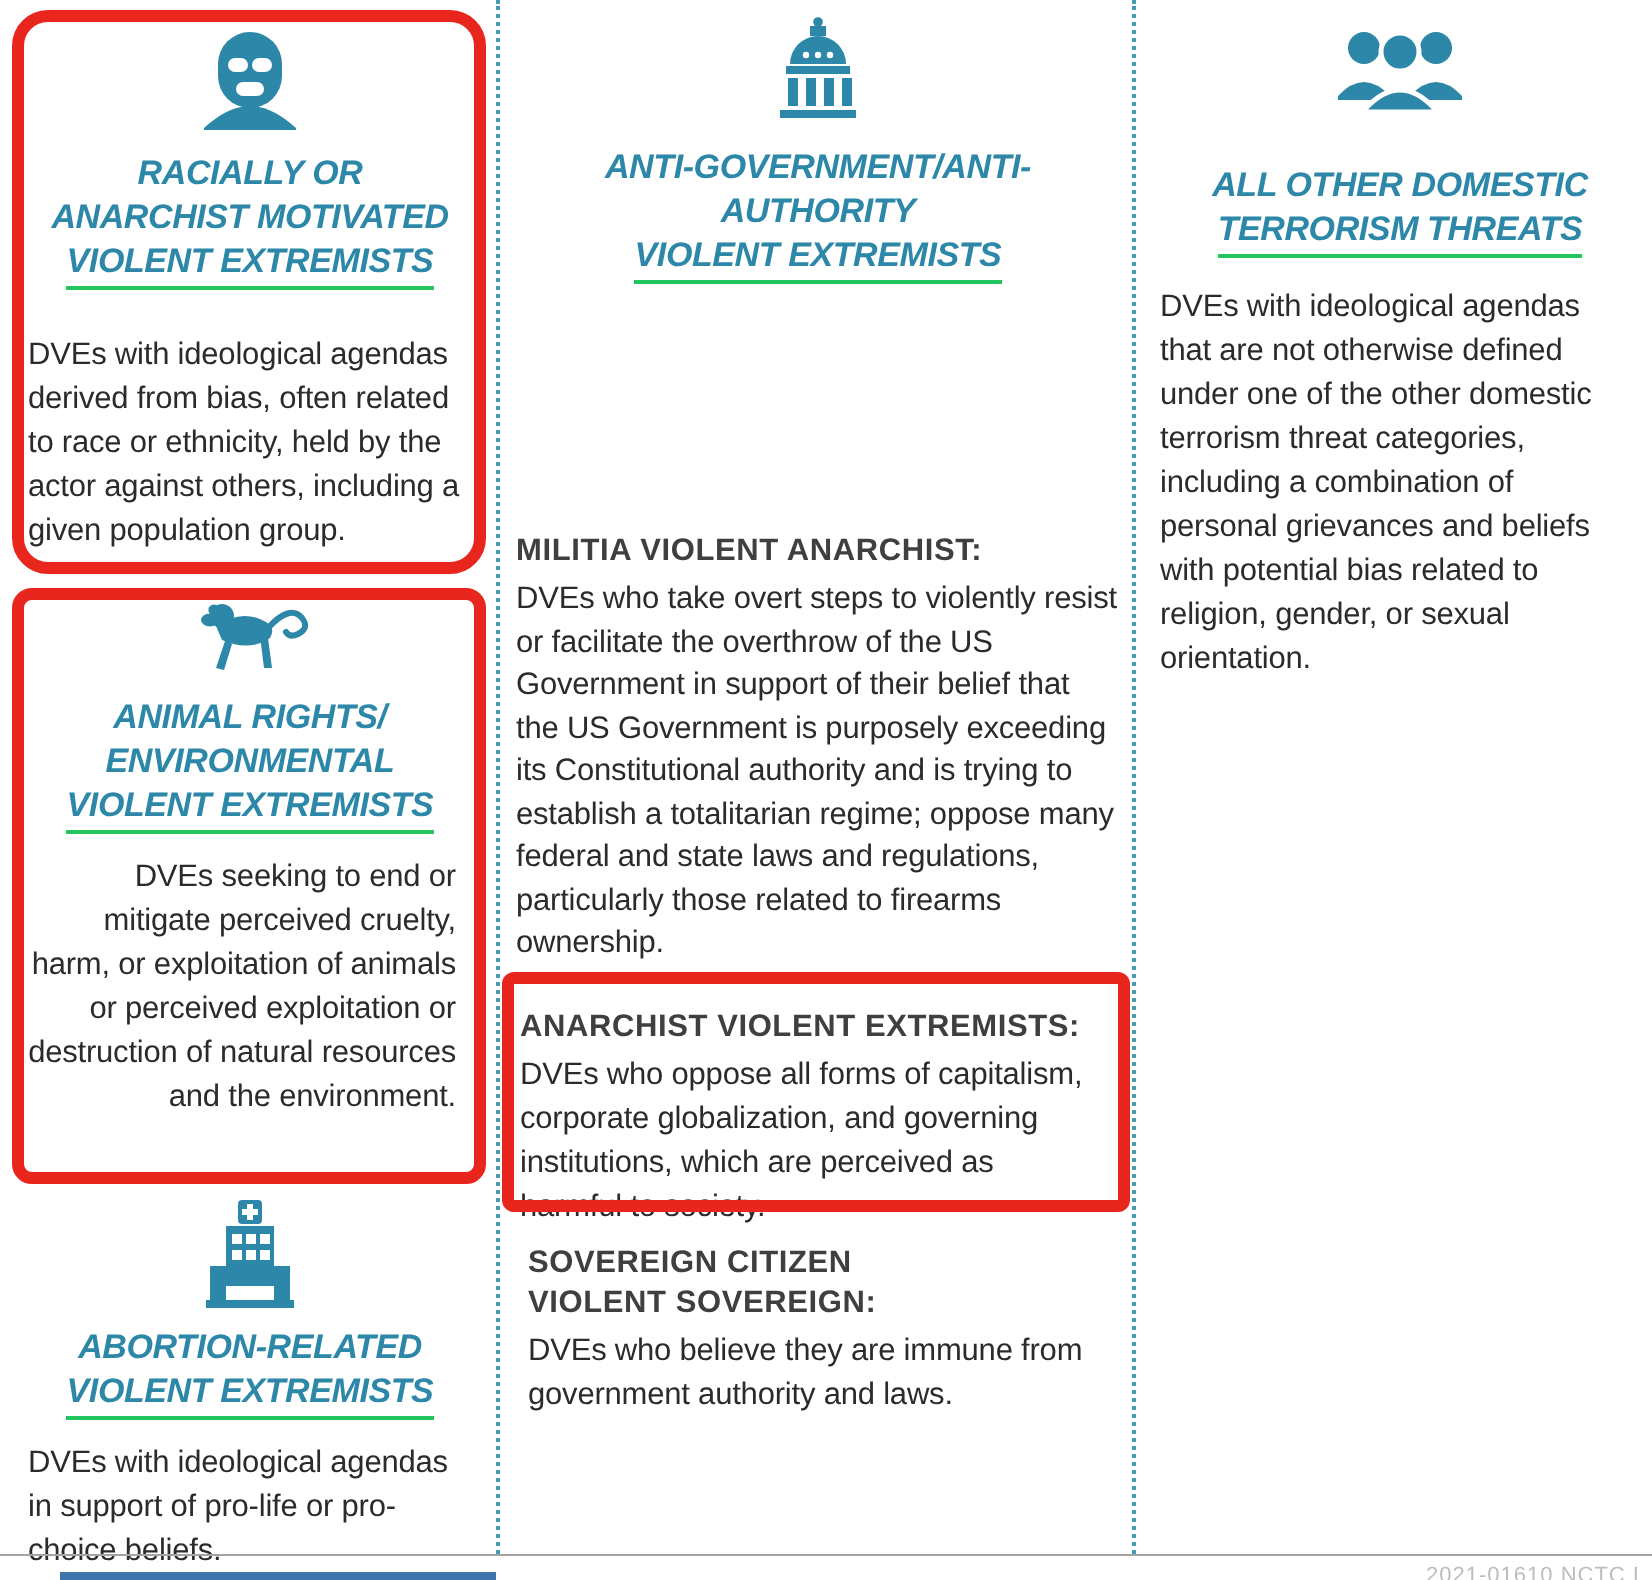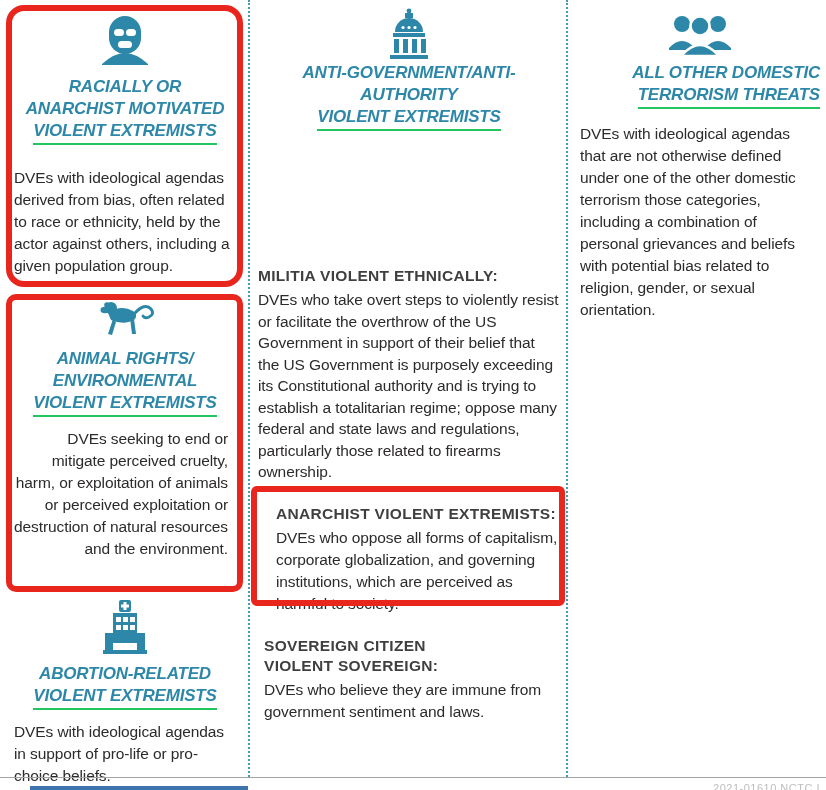--- a/index.html
+++ b/index.html
@@ -105,62 +105,62 @@
         <circle cx="30" cy="19.5" r="1.6" fill="#ffffff"></circle>
         <circle cx="36" cy="19.5" r="1.6" fill="#ffffff"></circle>
         <rect x="14" y="25" width="32" height="4"></rect>
         <rect x="15" y="31" width="5" height="14"></rect>
         <rect x="24" y="31" width="5" height="14"></rect>
         <rect x="33" y="31" width="5" height="14"></rect>
         <rect x="42" y="31" width="5" height="14"></rect>
         <rect x="11" y="47" width="38" height="4"></rect>
       </svg>
     </span>
-    <div class="title" style="margin-top:2px;">
+    <div class="title" style="margin-top:13px;">
       <span>ANTI-GOVERNMENT/ANTI-AUTHORITY</span><br>
       <span class="ul">VIOLENT EXTREMISTS</span>
     </div>
   </div>
 
   <div class="sec" style="left:0;top:266px;width:302px;">
-    <div class="subhead">MILITIA VIOLENT ETHNICALLY:</div>
+    <div class="subhead">MILITIA VIOLENT ANARCHIST:</div>
     <div class="body-text" style="margin-top:3px;width:302px;line-height:21.5px;">DVEs who take overt steps to violently resist or facilitate the overthrow of the US Government in support of their belief that the US Government is purposely exceeding its Constitutional authority and is trying to establish a totalitarian regime; oppose many federal and state laws and regulations, particularly those related to firearms ownership.</div>
   </div>
 
-  <div class="sec" style="left:18px;top:504px;width:288px;">
+  <div class="sec" style="left:2px;top:504px;width:288px;">
     <div class="subhead">ANARCHIST VIOLENT EXTREMISTS:</div>
     <div class="body-text" style="margin-top:3px;width:288px;">DVEs who oppose all forms of capitalism, corporate globalization, and governing institutions, which are perceived as harmful to society.</div>
   </div>
 
-  <div class="sec" style="left:6px;top:636px;width:296px;">
+  <div class="sec" style="left:6px;top:622px;width:296px;">
     <div class="subhead">
       <span>SOVEREIGN CITIZEN</span><br>
       <span>VIOLENT SOVEREIGN:</span>
     </div>
-    <div class="body-text" style="margin-top:3px;width:296px;">DVEs who believe they are immune from government sentiment and laws.</div>
+    <div class="body-text" style="margin-top:3px;width:296px;">DVEs who believe they are immune from government authority and laws.</div>
   </div>
 </div>
 
 <div class="col" style="left:580px;width:240px;height:778px;">
   <div class="sec" style="left:0;top:12px;width:240px;">
     <span class="icon" style="width:66px;height:50px;">
       <svg width="66" height="50" viewBox="0 0 66 50" fill="currentColor" aria-hidden="true">
         <circle cx="15" cy="12" r="8"></circle>
         <path d="M2 36 Q15 22 28 36 L28 38 L2 38 Z"></path>
         <circle cx="51" cy="12" r="8"></circle>
         <path d="M38 36 Q51 22 64 36 L64 38 L38 38 Z"></path>
         <circle cx="33" cy="14" r="9.5" stroke="#ffffff" stroke-width="2.5"></circle>
         <path d="M16 42 Q33 24 50 42 L50 44 L16 44 Z" stroke="#ffffff" stroke-width="2.5"></path>
       </svg>
     </span>
-    <div class="title" style="margin-top:0;text-align:right;">
+    <div class="title" style="margin-top:20px;">
       <span>ALL OTHER DOMESTIC</span><br>
       <span class="ul">TERRORISM THREATS</span>
     </div>
-    <div class="body-text" style="margin-top:14px;width:238px;">DVEs with ideological agendas that are not otherwise defined under one of the other domestic terrorism those categories, including a combination of personal grievances and beliefs with potential bias related to religion, gender, or sexual orientation.</div>
+    <div class="body-text" style="margin-top:14px;width:238px;">DVEs with ideological agendas that are not otherwise defined under one of the other domestic terrorism threat categories, including a combination of personal grievances and beliefs with potential bias related to religion, gender, or sexual orientation.</div>
   </div>
 </div>
 
 <div class="annotation" style="left:6px;top:5px;width:225px;height:270px;border-radius:18px;"></div>
 <div class="annotation" style="left:6px;top:294px;width:225px;height:286px;border-radius:10px;"></div>
 <div class="annotation" style="left:251px;top:486px;width:302px;height:108px;border-radius:6px;"></div>
 
 <div class="footer-line"></div>
 <div class="footer-bar"></div>
 <div class="footer-id">2021-01610 NCTC I</div>

